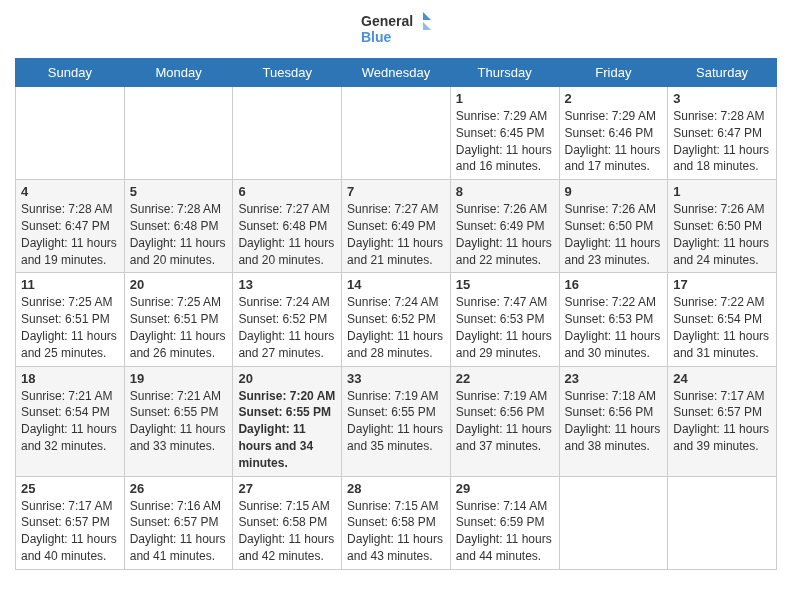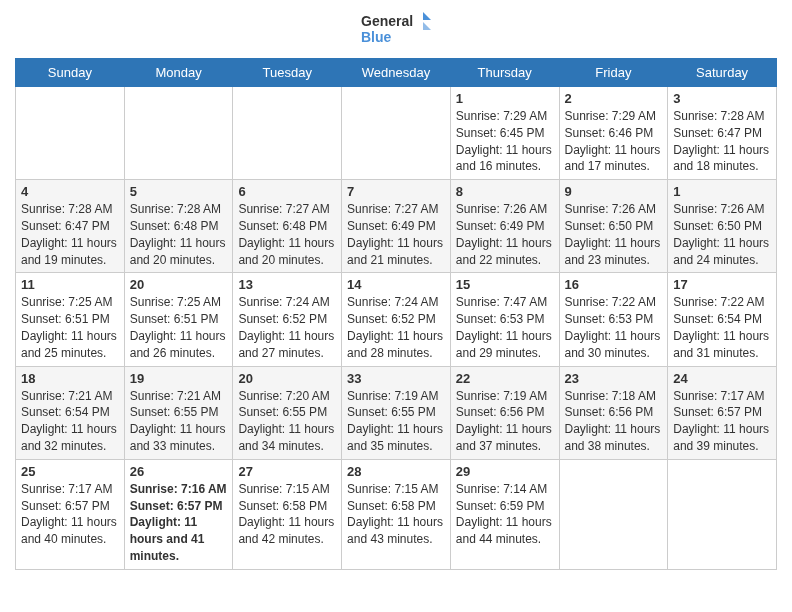--- a/index.html
+++ b/index.html
@@ -225,21 +225,21 @@
 Daylight: 11 hours and 32 minutes.</div>
         </td>
         <td>
           <span class="day-num">19</span>
           <div class="day-info" style="white-space: pre-line;">Sunrise: 7:21 AM
 Sunset: 6:55 PM
 Daylight: 11 hours and 33 minutes.</div>
         </td>
         <td>
           <span class="day-num">20</span>
-          <div class="day-info" style="white-space: pre-line;">Sunrise: 7:20 AM
+          <div class="day-info" style="white-space: pre-line; font-weight: bold;">Sunrise: 7:20 AM
 Sunset: 6:55 PM
 Daylight: 11 hours and 34 minutes.</div>
         </td>
         <td>
           <span class="day-num">33</span>
           <div class="day-info" style="white-space: pre-line;">Sunrise: 7:19 AM
 Sunset: 6:55 PM
 Daylight: 11 hours and 35 minutes.</div>
         </td>
         <td>
@@ -263,21 +263,21 @@
       </tr>
       <tr>
         <td>
           <span class="day-num">25</span>
           <div class="day-info" style="white-space: pre-line;">Sunrise: 7:17 AM
 Sunset: 6:57 PM
 Daylight: 11 hours and 40 minutes.</div>
         </td>
         <td>
           <span class="day-num">26</span>
-          <div class="day-info" style="white-space: pre-line; font-weight: bold;">Sunrise: 7:16 AM
+          <div class="day-info" style="white-space: pre-line;">Sunrise: 7:16 AM
 Sunset: 6:57 PM
 Daylight: 11 hours and 41 minutes.</div>
         </td>
         <td>
           <span class="day-num">27</span>
           <div class="day-info" style="white-space: pre-line;">Sunrise: 7:15 AM
 Sunset: 6:58 PM
 Daylight: 11 hours and 42 minutes.</div>
         </td>
         <td>

